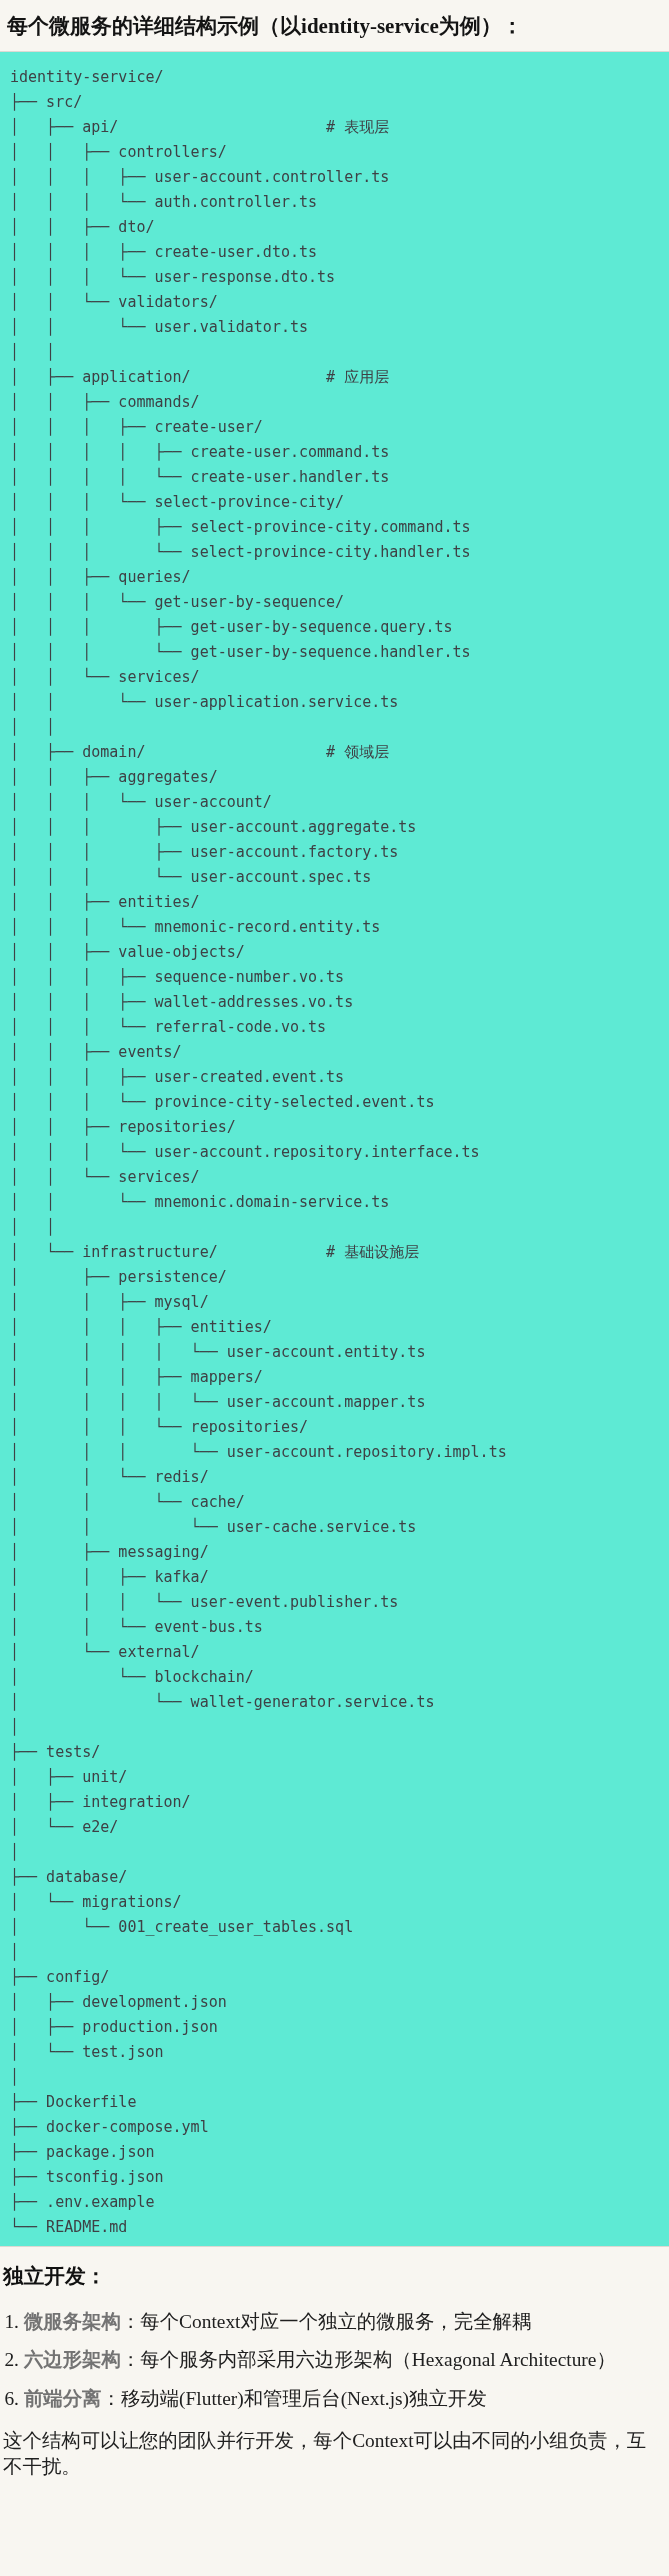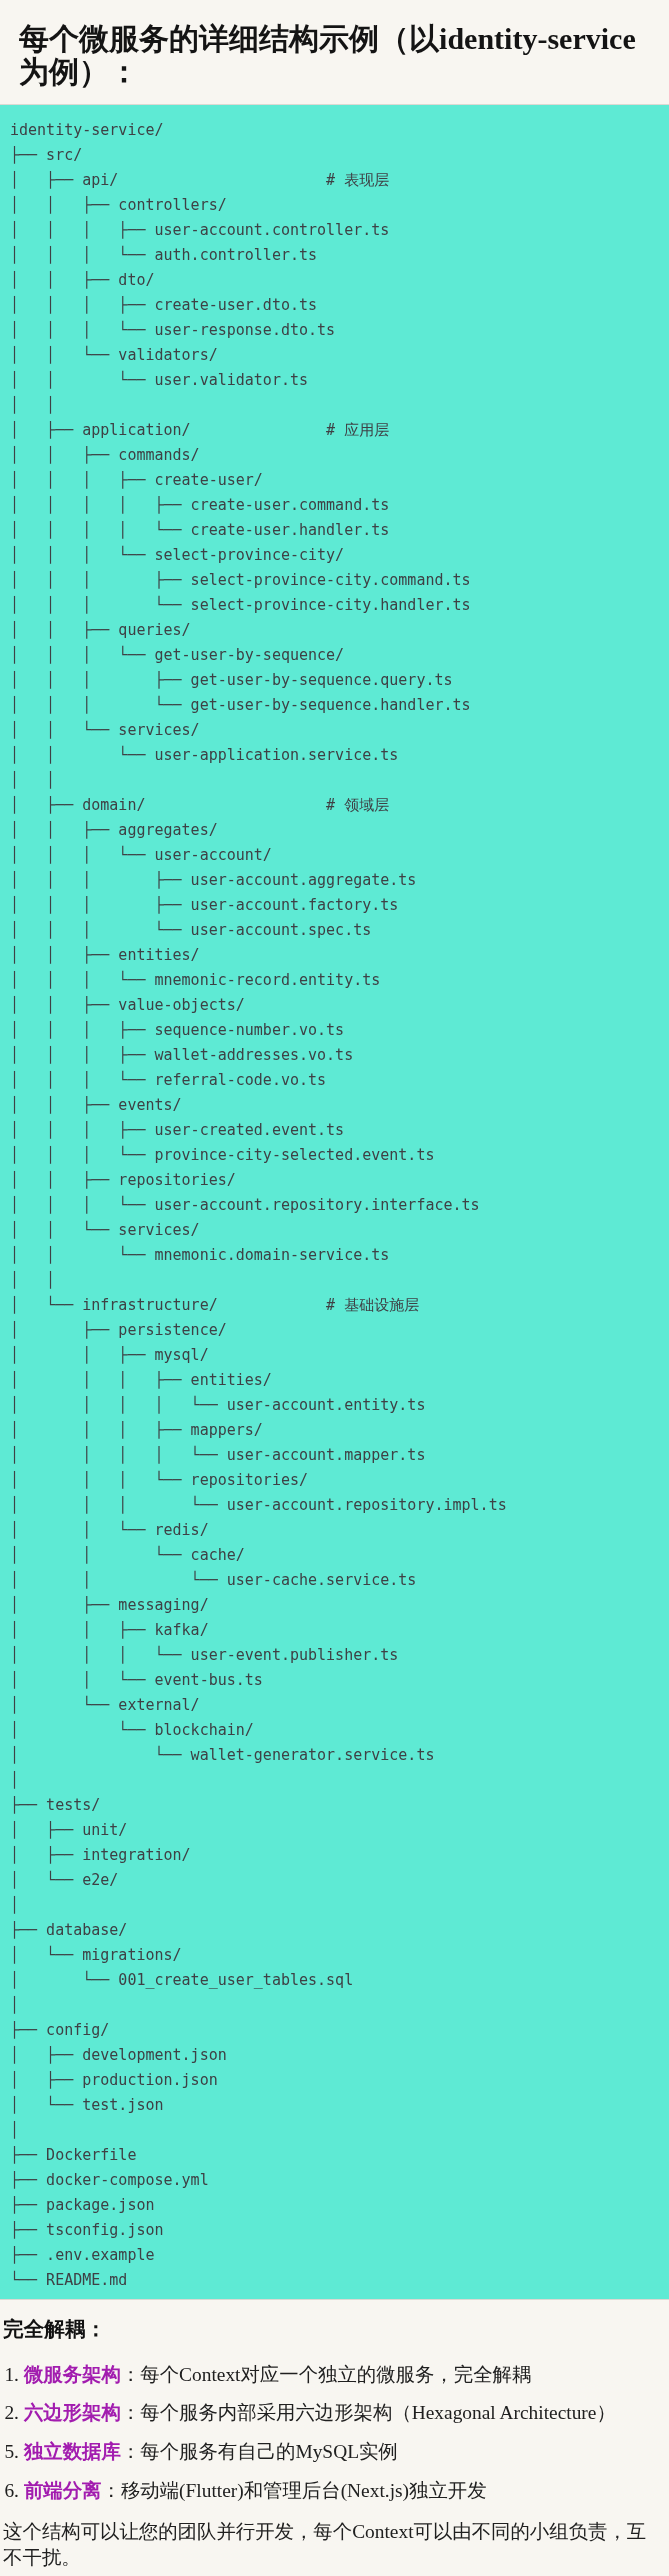--- a/index.html
+++ b/index.html
@@ -9,22 +9,22 @@
   }
   body {
     width: 669px;
     font-family: "Liberation Serif", serif;
     color: #1f1f1f;
   }
   .page-header {
     padding: 6.3px 5px 0 3.1px;
   }
   .page-title {
-    margin: 16px;
-    font-size: 30px;
+    margin: 4px;
+    font-size: 21px;
     line-height: 33px;
     font-weight: bold;
     color: #141414;
     letter-spacing: 0;
   }
   .codeblock {
     margin-top: 8.1px;
     background: #5eead4;
     border-top: 1.3px solid #dcd9d3;
     border-bottom: 1.3px solid #dcd9d3;
@@ -57,21 +57,21 @@
     margin: 0 0 13.8px 1.3px;
     font-size: 19.4px;
     line-height: 25px;
     color: #202020;
   }
   .note-item .num {
     padding-right: 5px;
   }
   .note-item .term {
     font-weight: bold;
-    color: #a21caf;
+    color: #737373;
   }
   .closing-paragraph {
     margin: 16.3px 0 0 0;
     font-size: 19.4px;
     line-height: 26px;
     color: #202020;
   }
 </style>
 </head>
 <body>
@@ -164,22 +164,21 @@
 │
 ├── Dockerfile
 ├── docker-compose.yml
 ├── package.json
 ├── tsconfig.json
 ├── .env.example
 └── README.md</pre>
 </div>
 
 <section class="notes">
-  <h2 class="notes-heading">完全解耦：</h2>
+  <h2 class="notes-heading">独立开发：</h2>
   <ol class="notes-list" id="notes-list">
       <li class="note-item"><span class="num">1.</span><strong class="term">微服务架构</strong><span>：</span><span class="desc">每个Context对应一个独立的微服务，完全解耦</span></li>
       <li class="note-item"><span class="num">2.</span><strong class="term">六边形架构</strong><span>：</span><span class="desc">每个服务内部采用六边形架构（Hexagonal Architecture）</span></li>
-      <li class="note-item"><span class="num">5.</span><strong class="term">独立数据库</strong><span>：</span><span class="desc">每个服务有自己的MySQL实例</span></li>
       <li class="note-item"><span class="num">6.</span><strong class="term">前端分离</strong><span>：</span><span class="desc">移动端(Flutter)和管理后台(Next.js)独立开发</span></li>
     </ol>
   <p class="closing-paragraph">这个结构可以让您的团队并行开发，每个Context可以由不同的小组负责，互不干扰。</p>
 </section>
 
 
 </body></html>

